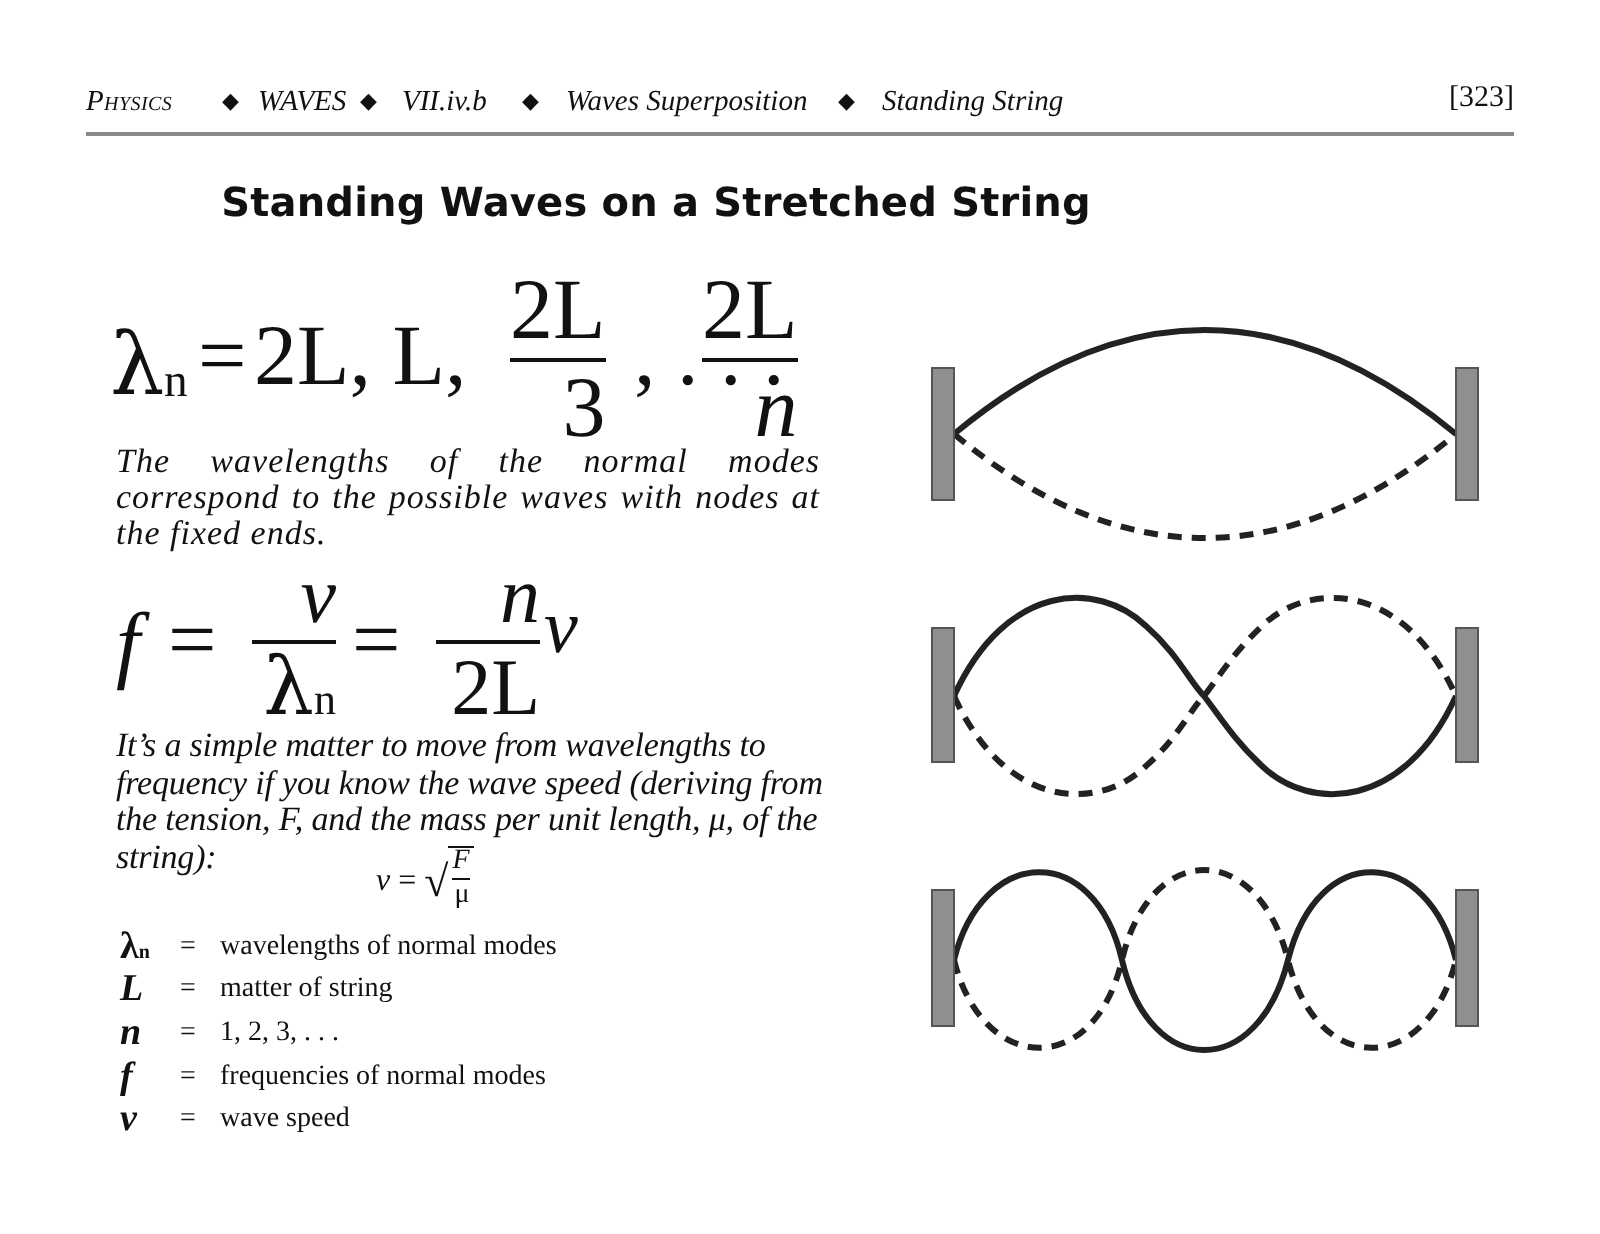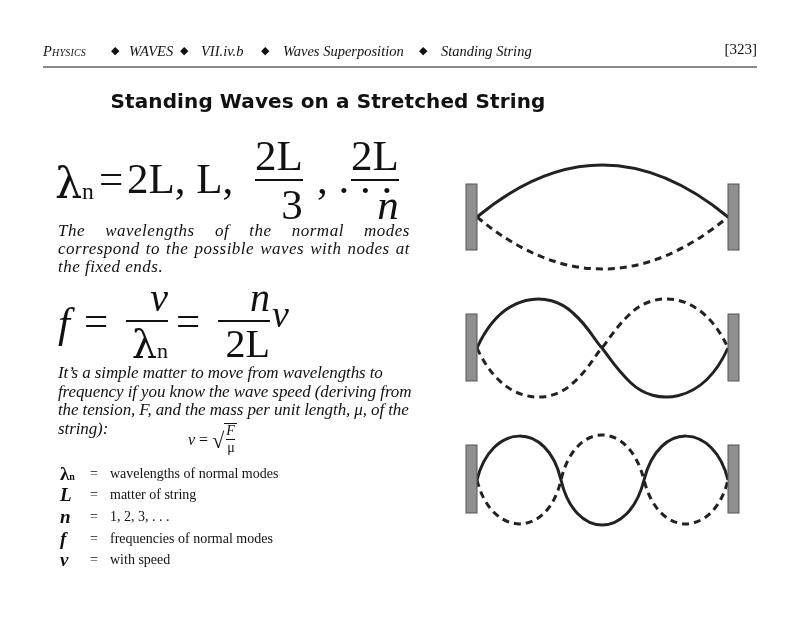--- a/index.html
+++ b/index.html
@@ -130,21 +130,21 @@
     <span class="desc">1, 2, 3,  . . .</span>
   </div>
   <div class="lrow" style="top:65px;">
     <span class="sym">f</span>
     <span class="eq">=</span>
     <span class="desc">frequencies of normal modes</span>
   </div>
   <div class="lrow" style="top:86px;">
     <span class="sym">v</span>
     <span class="eq">=</span>
-    <span class="desc">with speed</span>
+    <span class="desc">wave speed</span>
   </div>
 </div>
 
 <svg class="waves" width="300" height="385" viewBox="0 0 300 385">
   <g fill="none" stroke="#222" stroke-width="3">
 
     <g>
       <path d="M22,62 Q147,-42 273,62"></path>
       <path d="M22,62 Q147,166 273,62" stroke-dasharray="7,5"></path>
     </g>

